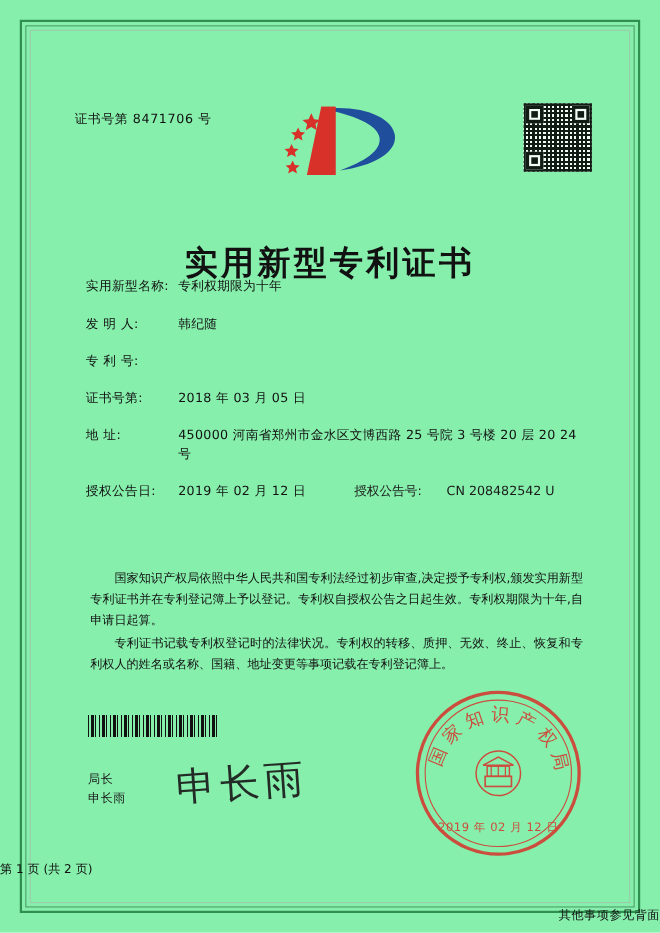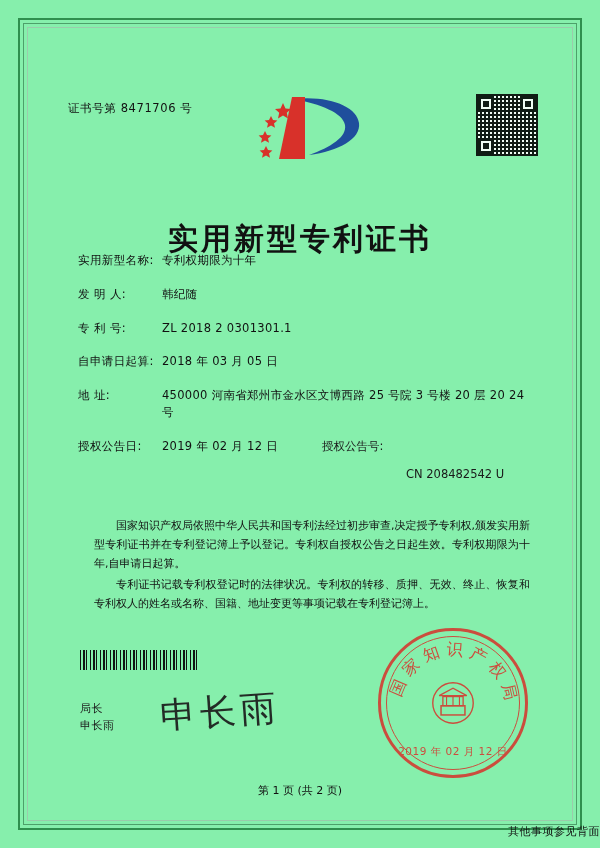--- a/index.html
+++ b/index.html
@@ -141,34 +141,34 @@
     color: #111;
     letter-spacing: 0.3px;
   }
   .field-row.two-col .field-label { width: 84px; flex: 0 0 84px; }
   .field-row.two-col .field-value { flex: 0 0 160px; }
   .field-row.two-col .field-label2 {
     width: 84px;
     flex: 0 0 84px;
     white-space: nowrap;
   }
-  .field-row.two-col .field-value2 { flex: 1; margin-top: 28px; }
+  .field-row.two-col .field-value2 { flex: 1; }
 
   .paras {
     position: absolute;
     left: 78px;
     top: 517px;
     width: 452px;
     font-size: 11px;
     line-height: 1.72;
     color: #111;
     text-align: justify;
   }
   .paras p {
-    margin: 0 0 2px 16px;
+    margin: 0 0 2px 4px;
     text-indent: 22px;
   }
 
   
   .barcode {
     position: absolute;
     left: 80px;
     top: 650px;
     width: 118px;
     height: 20px;
@@ -231,21 +231,21 @@
     bottom: 16px;
     text-align: center;
     font-size: 10.5px;
     letter-spacing: 0.5px;
     color: #d8312a;
   }
   .page-no {
     position: absolute;
     left: 0; right: 0;
     top: 783px;
-    text-align: center;
+    text-align: left;
     font-size: 11px;
     color: #111;
   }
   .footnote {
     position: absolute;
     left: 0; right: 0;
     top: 824px;
     text-align: right;
     font-size: 11px;
     color: #111;
@@ -289,24 +289,23 @@
     <div class="field-row">
       <div class="field-label">实用新型名称:</div>
       <div class="field-value">专利权期限为十年</div>
     </div>
     <div class="field-row">
       <div class="field-label">发 明 人:</div>
       <div class="field-value">韩纪随</div>
     </div>
     <div class="field-row">
       <div class="field-label">专 利 号:</div>
-      <div class="field-value">ZL 2018 2 0301301.1</div>
-    </div>
-    <div class="field-row">
-      <div class="field-label">自申请日起算:</div>
+    </div>
+    <div class="field-row">
+      <div class="field-label">证书号第:</div>
       <div class="field-value">2018 年 03 月 05 日</div>
     </div>
     <div class="field-row">
       <div class="field-label">地 址:</div>
       <div class="field-value">450000 河南省郑州市金水区文博西路 25 号院 3 号楼 20 层 20 24 号</div>
     </div>
     <div class="field-row two-col">
       <div class="field-label">授权公告日:</div>
       <div class="field-value">2019 年 02 月 12 日</div>
       <div class="field-label2">授权公告号:</div>

